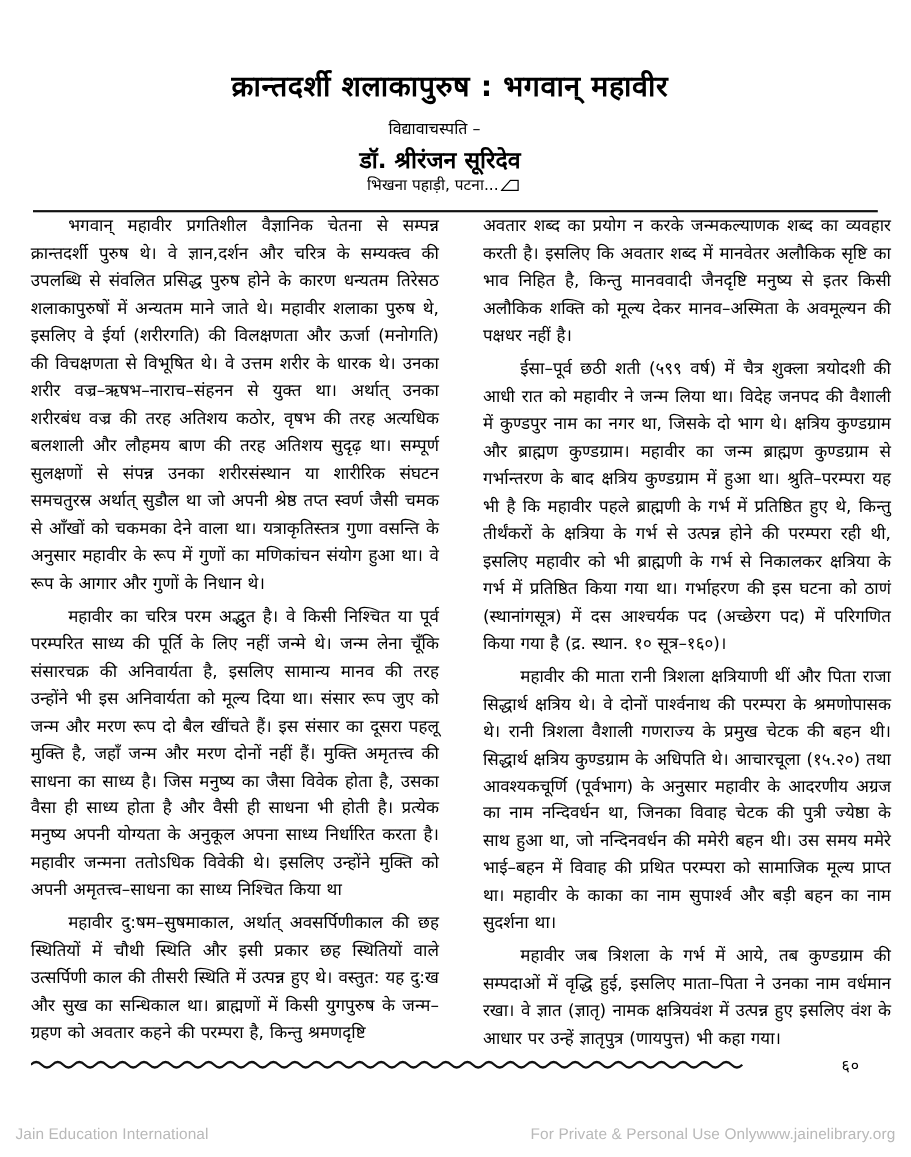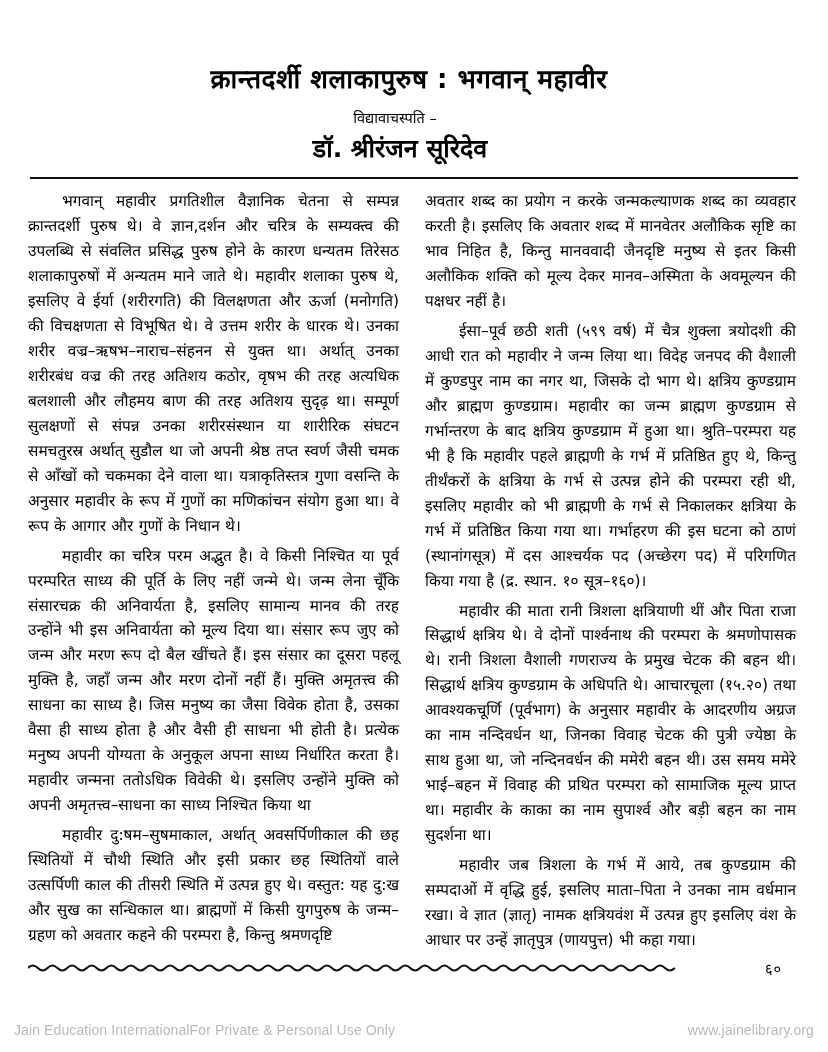--- a/index.html
+++ b/index.html
@@ -42,21 +42,21 @@
     padding-right: 22px;
   }
   .byline-honorific {
     font-size: 14.5px;
     font-weight: normal;
     line-height: 1.3;
     margin-bottom: 5px;
     padding-right: 16px;
   }
   .byline-author {
-    font-size: 25px;
+    font-size: 21px;
     font-weight: bold;
     line-height: 1.25;
     padding-right: 6px;
   }
   .byline-address {
     font-size: 14px;
     line-height: 1.3;
     margin-top: 1px;
     white-space: nowrap;
   }
@@ -71,23 +71,22 @@
   .address-mark svg { display: block; }
 
   .rule {
     margin: 13px 2px 0 2px;
     border: none;
     border-top: 2.2px solid #111;
   }
 
   
   .columns {
-    margin-top: 10px;
     display: flex;
-    gap: 26px;
+    gap: 40px;
     align-items: flex-start;
   }
   .col {
     width: 371px;
     flex: 0 0 371px;
   }
   .col p {
     margin: 0 0 0 0;
     font-size: 15.4px;
     line-height: 1.62;
@@ -137,34 +136,39 @@
     justify-content: space-between;
     align-items: center;
     padding: 0 14px;
     box-sizing: border-box;
     font-family: "Liberation Sans", sans-serif;
     font-size: 14px;
     color: #b9b9b9;
     letter-spacing: 0.1px;
   }
   .footer span { white-space: nowrap; }
-  .footer-center { flex: 1; text-align: left; }
+  .footer-center { flex: 1; text-align: right; }
   .footer-right { text-align: left; }
 </style>
 </head>
 <body>
 
 <div class="page">
 
   <div class="masthead">
     <div class="article-title">क्रान्तदर्शी शलाकापुरुष : भगवान् महावीर</div>
 
     <div class="byline-block">
       <div class="byline-honorific">विद्यावाचस्पति –</div>
       <div class="byline-author">डॉ. श्रीरंजन सूरिदेव</div>
+      <div class="byline-address">
+        <span>भिखना पहाड़ी, पटना...</span><span class="address-mark"><svg viewBox="0 0 17 11" xmlns="http://www.w3.org/2000/svg">
+              <path d="M1 10 L9 1 L16 1 L16 10 Z" fill="none" stroke="#000" stroke-width="1.1"></path>
+            </svg></span>
+      </div>
     </div>
   </div>
 
   <hr class="rule">
 
   <div class="columns">
 
     <div class="col">
       <p>भगवान् महावीर प्रगतिशील वैज्ञानिक चेतना से सम्पन्न क्रान्तदर्शी पुरुष थे। वे ज्ञान,दर्शन और चरित्र के सम्यक्त्व की उपलब्धि से संवलित प्रसिद्ध पुरुष होने के कारण धन्यतम तिरेसठ शलाकापुरुषों में अन्यतम माने जाते थे। महावीर शलाका पुरुष थे, इसलिए वे ईर्या (शरीरगति) की विलक्षणता और ऊर्जा (मनोगति)  की विचक्षणता से विभूषित थे। वे उत्तम शरीर के धारक थे। उनका शरीर वज्र–ऋषभ–नाराच–संहनन से युक्त था। अर्थात् उनका शरीरबंध वज्र की तरह अतिशय कठोर, वृषभ की तरह अत्यधिक बलशाली और लौहमय बाण की तरह अतिशय सुदृढ़ था। सम्पूर्ण सुलक्षणों  से संपन्न उनका शरीरसंस्थान या शारीरिक संघटन समचतुरस्र अर्थात् सुडौल था  जो अपनी श्रेष्ठ तप्त स्वर्ण जैसी चमक से आँखों को चकमका देने वाला था। यत्राकृतिस्तत्र गुणा  वसन्ति के अनुसार महावीर के रूप में गुणों का मणिकांचन संयोग हुआ था। वे रूप के आगार और गुणों के निधान थे।</p>
       <p>महावीर का चरित्र परम अद्भुत है। वे किसी निश्चित या पूर्व परम्परित साध्य की पूर्ति के  लिए नहीं जन्मे थे। जन्म लेना चूँकि संसारचक्र की अनिवार्यता है, इसलिए सामान्य मानव  की तरह उन्होंने भी इस अनिवार्यता को मूल्य दिया था। संसार रूप जुए को जन्म और  मरण रूप दो  बैल खींचते हैं। इस संसार का दूसरा पहलू मुक्ति है, जहाँ जन्म और मरण  दोनों नहीं हैं। मुक्ति अमृतत्त्व की साधना का साध्य है। जिस मनुष्य का जैसा विवेक होता है, उसका वैसा ही साध्य होता है और वैसी ही साधना भी होती है। प्रत्येक मनुष्य अपनी योग्यता के अनुकूल अपना साध्य निर्धारित करता है। महावीर जन्मना ततोऽधिक विवेकी थे। इसलिए उन्होंने मुक्ति को अपनी अमृतत्त्व–साधना का साध्य निश्चित किया था</p>

